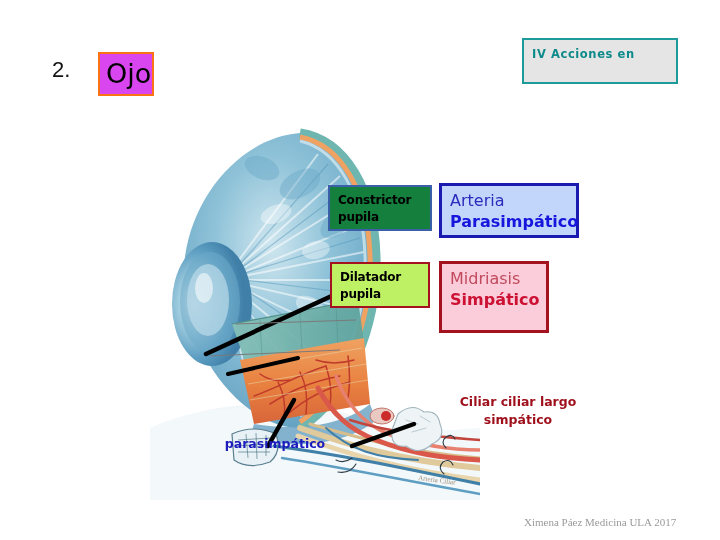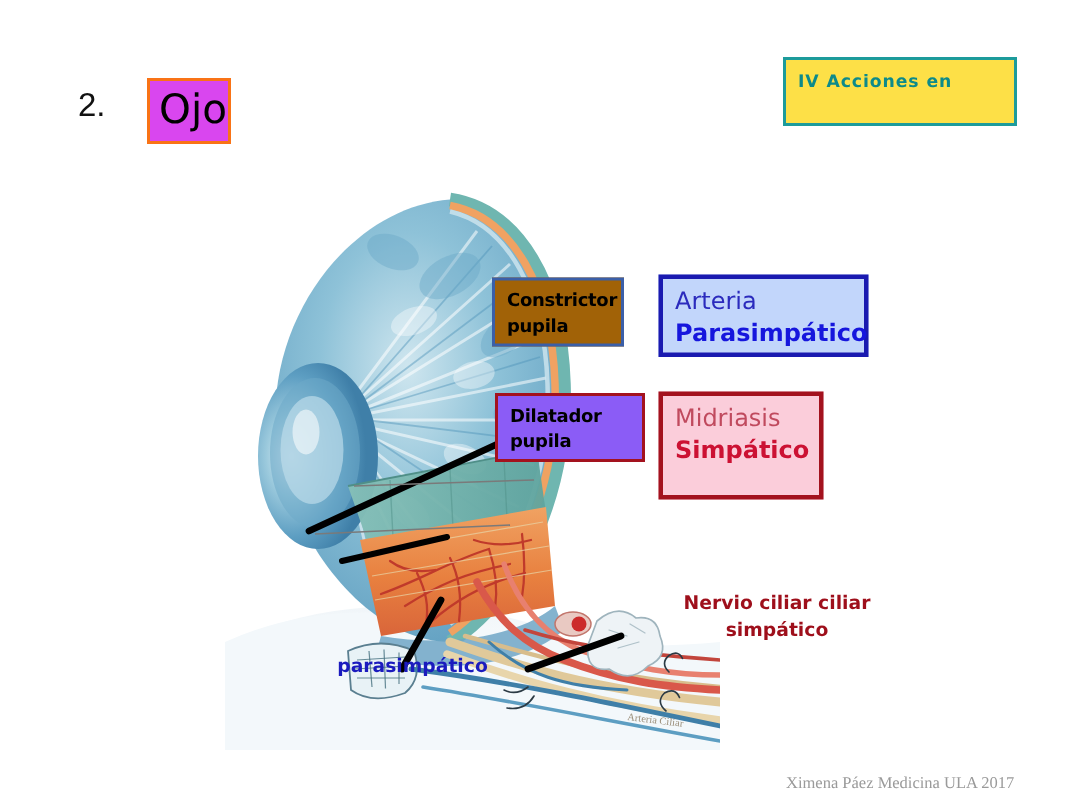--- a/index.html
+++ b/index.html
@@ -53,21 +53,21 @@
     font-weight: 400;
   }
 
   
   .header-badge {
     position: absolute;
     left: 522px;
     top: 38px;
     width: 156px;
     height: 46px;
-    background: #fde047;
+    background: #e5e5e5;
     border: 2px solid #1d9b9b;
     box-sizing: border-box;
   }
   .header-badge .line {
     position: absolute;
     left: 8px;
     color: #0d8a8a;
     font-family: "DejaVu Sans", sans-serif;
     font-weight: bold;
     font-size: 11.5px;
@@ -95,23 +95,23 @@
   }
   .callout .l {
     display: block;
     white-space: nowrap;
     font-family: "DejaVu Sans", sans-serif;
   }
 
   .box-constrictor {
     left: 328px;
     top: 185px;
-    width: 88px;
+    width: 104px;
     height: 46px;
-    background: #a16207;
+    background: #15803d;
     border: 2px solid #3b5fa8;
   }
   .box-constrictor .l {
     color: #000000;
     font-weight: bold;
     font-size: 12px;
     line-height: 17px;
     letter-spacing: -0.2px;
   }
 
@@ -135,21 +135,21 @@
     font-weight: bold;
     font-size: 16px;
     line-height: 22px;
   }
 
   .box-dilatador {
     left: 330px;
     top: 262px;
     width: 100px;
     height: 46px;
-    background: #8b5cf6;
+    background: #bef264;
     border: 2px solid #a3121e;
   }
   .box-dilatador .l {
     color: #000000;
     font-weight: bold;
     font-size: 12px;
     line-height: 17px;
     letter-spacing: -0.2px;
   }
 
@@ -423,19 +423,19 @@
   <div class="callout box-midriasis">
     <span class="l l1">Midriasis</span>
     <span class="l l2">Simpático</span>
   </div>
 
   <div class="nerve-label nerve-corto">
     <div>parasimpático</div>
   </div>
 
   <div class="nerve-label nerve-largo">
-    <div>Nervio ciliar ciliar</div>
+    <div>Ciliar ciliar largo</div>
     <div>simpático</div>
   </div>
 
   <div class="footer">Ximena Páez Medicina ULA 2017</div>
 
 </div>
 
 </body></html>

